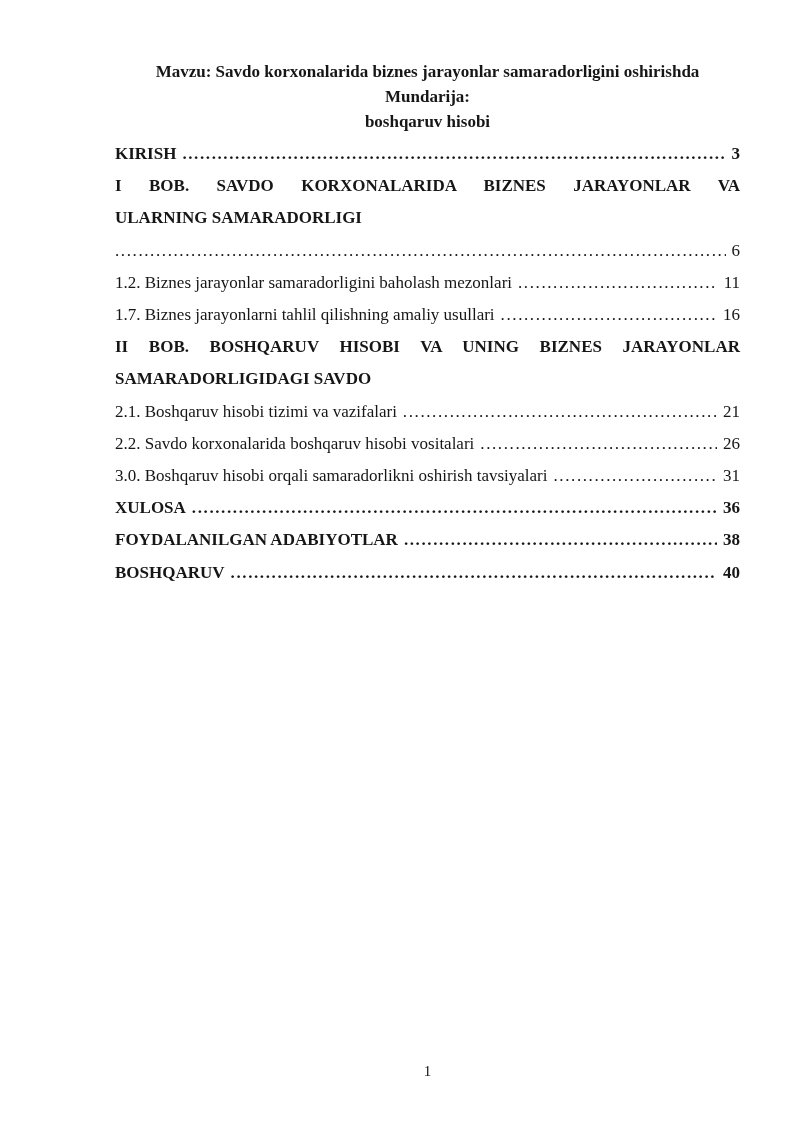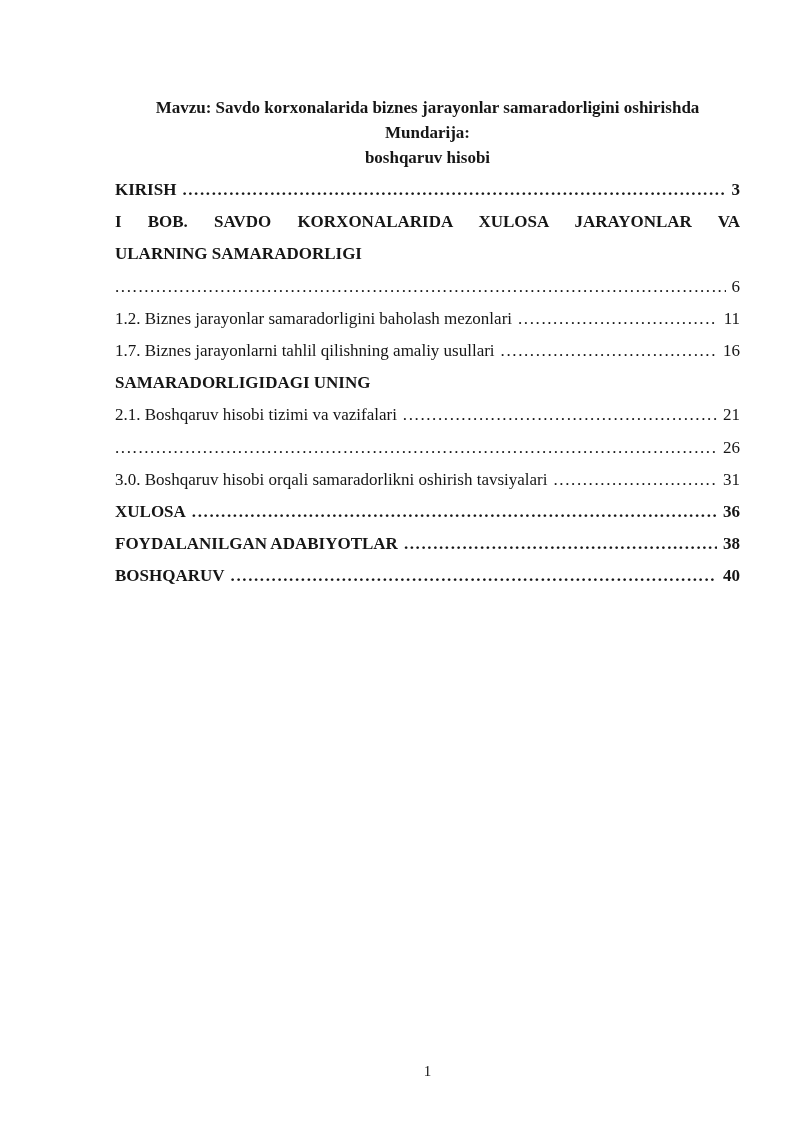--- a/index.html
+++ b/index.html
@@ -14,21 +14,20 @@
     height: 1131px;
     background: #ffffff;
     overflow: hidden;
   }
   .doc-content {
     position: absolute;
     left: 115px;
     right: 60px;
     top: 0;
     padding-top: 59px;
-    margin-top: 36px;
   }
   .title-block {
     text-align: center;
     font-weight: bold;
     font-size: 17px;
     line-height: 25px;
   }
   .toc {
     margin-top: 4px;
     font-size: 17px;
@@ -81,49 +80,51 @@
     </div>
 
     <div class="toc">
 
       <div class="toc-row bold">
         <span class="toc-label">KIRISH</span>
         <span class="toc-dots">..........................................................................................................................................................................................................................................................................</span>
         <span class="toc-page">3</span>
       </div>
 
-      <div class="chapter-line justify-last">I BOB. SAVDO KORXONALARIDA XULOSA JARAYONLAR VA</div>
+      <div class="chapter-line justify-last">I BOB. SAVDO KORXONALARIDA BIZNES JARAYONLAR VA</div>
       <div class="chapter-line">ULARNING SAMARADORLIGI</div>
 
       <div class="toc-row">
         <span class="toc-dots">..........................................................................................................................................................................................................................................................................</span>
         <span class="toc-page">6</span>
       </div>
 
       <div class="toc-row">
         <span class="toc-label">1.2. Biznes jarayonlar samaradorligini baholash mezonlari</span>
         <span class="toc-dots">..........................................................................................................................................................................................................................................................................</span>
         <span class="toc-page">11</span>
       </div>
 
       <div class="toc-row">
         <span class="toc-label">1.7. Biznes jarayonlarni tahlil qilishning amaliy usullari</span>
         <span class="toc-dots">..........................................................................................................................................................................................................................................................................</span>
         <span class="toc-page">16</span>
       </div>
 
-      <div class="chapter-line">SAMARADORLIGIDAGI UNING</div>
+      <div class="chapter-line justify-last">II BOB. BOSHQARUV HISOBI VA UNING BIZNES JARAYONLAR</div>
+      <div class="chapter-line">SAMARADORLIGIDAGI SAVDO</div>
 
       <div class="toc-row">
         <span class="toc-label">2.1. Boshqaruv hisobi tizimi va vazifalari</span>
         <span class="toc-dots">..........................................................................................................................................................................................................................................................................</span>
         <span class="toc-page">21</span>
       </div>
 
       <div class="toc-row">
+        <span class="toc-label">2.2. Savdo korxonalarida boshqaruv hisobi vositalari</span>
         <span class="toc-dots">..........................................................................................................................................................................................................................................................................</span>
         <span class="toc-page">26</span>
       </div>
 
       <div class="toc-row">
         <span class="toc-label">3.0. Boshqaruv hisobi orqali samaradorlikni oshirish tavsiyalari</span>
         <span class="toc-dots">..........................................................................................................................................................................................................................................................................</span>
         <span class="toc-page">31</span>
       </div>
 

